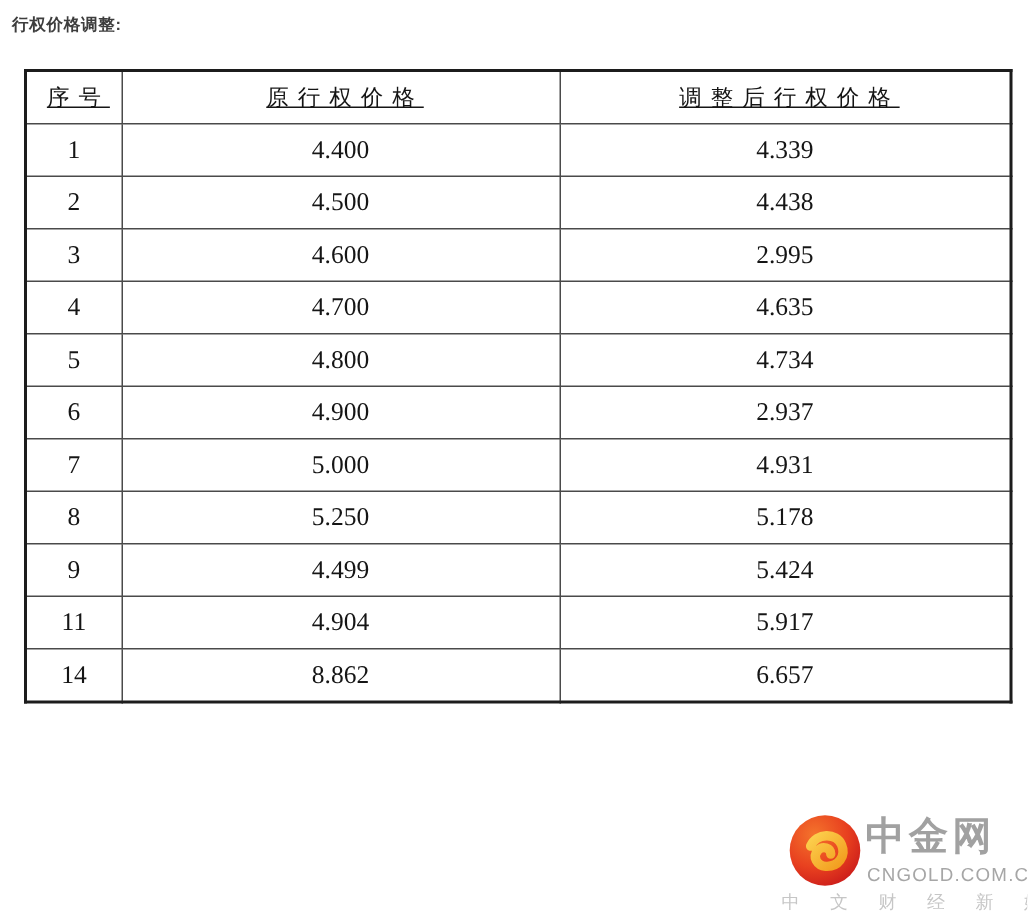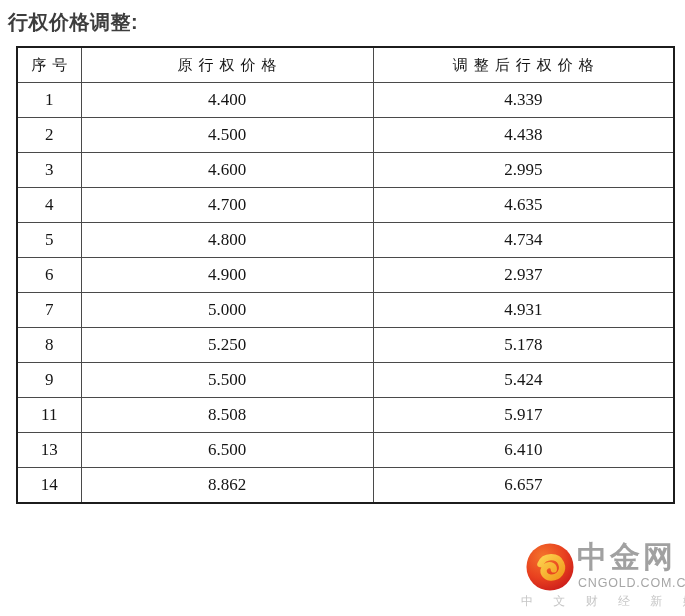--- a/index.html
+++ b/index.html
@@ -6,40 +6,40 @@
   .page{
     position:relative;
     width:685px;height:616px;
     background:#ffffff;
     overflow:hidden;
     font-family:"Liberation Serif", serif;
   }
   .section-title{
     position:absolute;left:8px;top:9px;
     font-family:"Liberation Sans", sans-serif;
-    font-size:20px;font-weight:700;color:#3d3d3d;
+    font-size:11px;font-weight:700;color:#3d3d3d;
     letter-spacing:0.5px;
   }
   table.price-table{
     position:absolute;left:16px;top:46px;
     width:657px;
     border-collapse:collapse;table-layout:fixed;
     border:2px solid #1c1c1c;
   }
   table.price-table th,
   table.price-table td{
     border:1.5px solid #4a4a4a;
     text-align:center;vertical-align:middle;
     height:34px;padding:0;
     color:#151515;
     background:#ffffff;
   }
   table.price-table th{
     font-size:15px;font-weight:400;
-    letter-spacing:6px;text-indent:6px;
+    letter-spacing:6px;text-indent:6px;text-decoration:underline;
   }
   table.price-table td{
     font-size:17px;
   }
   col.c-index{width:64px;}
   col.c-orig{width:292px;}
   col.c-adj{width:301px;}
 
   
   .watermark{
@@ -48,21 +48,21 @@
     z-index:5;
     font-family:"Liberation Sans", sans-serif;
     pointer-events:none;
   }
   .wm-logo{
     position:absolute;left:8px;top:5px;
     width:48px;height:48px;
   }
   .wm-brand{
     position:absolute;left:59px;top:2px;
-    font-size:30px;line-height:34px;font-weight:700;
+    font-size:26px;line-height:34px;font-weight:700;
     color:#9c9c9c;letter-spacing:3px;
     text-shadow:0 1px 1px rgba(255,255,255,0.65);
     opacity:0.95;
   }
   .wm-domain{
     position:absolute;left:60px;top:38px;
     font-size:12.5px;line-height:14px;
     color:#a6a6a6;letter-spacing:0.8px;
   }
   .wm-tagline{
@@ -128,32 +128,27 @@
           <td>5.000</td>
           <td>4.931</td>
         </tr>
         <tr>
           <td>8</td>
           <td>5.250</td>
           <td>5.178</td>
         </tr>
         <tr>
           <td>9</td>
-          <td>5.500</td>
+          <td>4.499</td>
           <td>5.424</td>
         </tr>
         <tr>
           <td>11</td>
-          <td>8.508</td>
+          <td>4.904</td>
           <td>5.917</td>
-        </tr>
-        <tr>
-          <td>13</td>
-          <td>6.500</td>
-          <td>6.410</td>
         </tr>
         <tr>
           <td>14</td>
           <td>8.862</td>
           <td>6.657</td>
         </tr>
       </tbody>
   </table>
 
   <div class="watermark">

